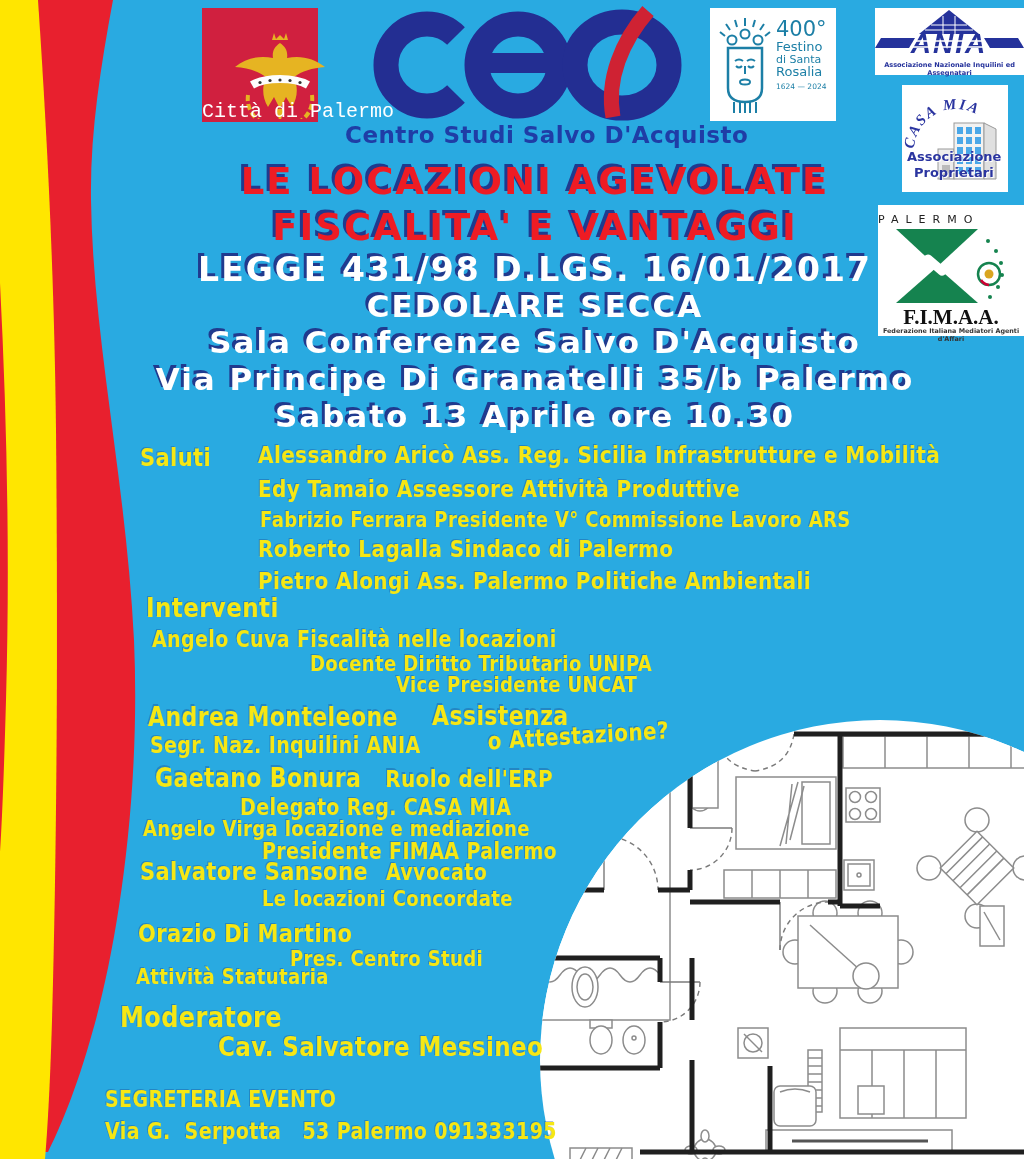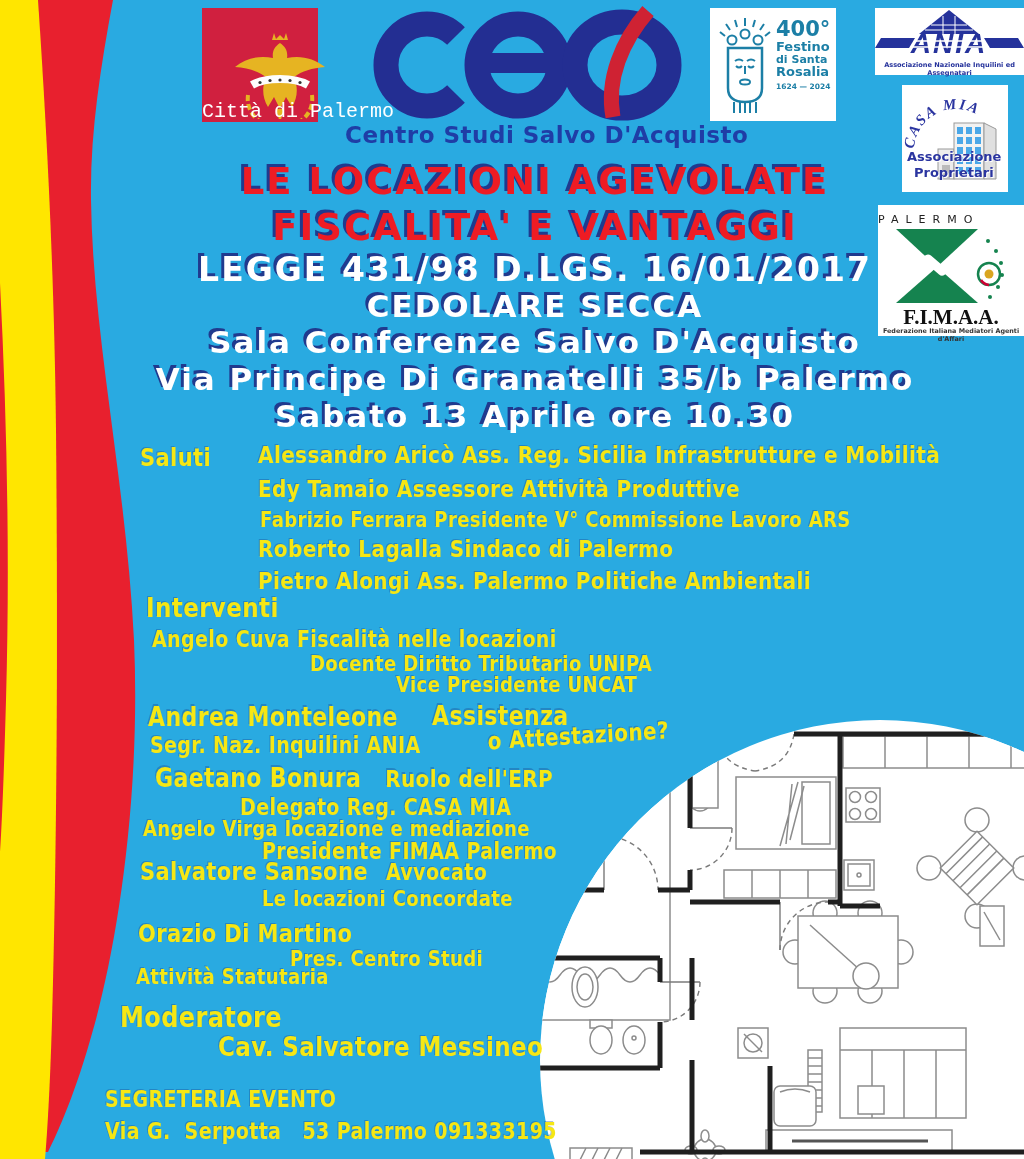--- a/index.html
+++ b/index.html
@@ -10,21 +10,21 @@
   .yl{color:#f6e714;font-weight:bold;transform:scaleY(1.18);transform-origin:0 0;
       letter-spacing:.4px;text-shadow:-1px -1px 0 rgba(25,70,140,.35);}
   
   .ctr{left:45px;width:980px;text-align:center;font-weight:bold;letter-spacing:2px;}
   .wh{color:#ffffff;text-shadow:-3px -3px 0 #203a8e;}
   .rd{color:#ee1c24;text-shadow:-3px -3px 0 #203a8e;}
   .logo-box{position:absolute;background:#fff;}
   .plan-circle{position:absolute;left:540px;top:720px;width:680px;height:680px;border-radius:50%;
                background:#fff;overflow:hidden;}
   .cesd-caption{color:#1f3da6;font-weight:bold;text-align:center;letter-spacing:.5px;}
-  .fest-col{position:absolute;left:66px;top:10px;width:56px;color:#1c7fa6;font-weight:bold;line-height:1.05;}
+  .fest-col{position:absolute;left:66px;top:10px;width:56px;color:#1c7fa6;font-weight:normal;line-height:1.05;}
   .ania-cap{position:absolute;left:0;top:53px;width:149px;text-align:center;color:#25329b;
             font-size:6.6px;font-weight:bold;}
   .cm-cap{position:absolute;left:5px;color:#2b35a0;font-weight:bold;font-size:13px;
           text-shadow:1px 1px 0 #fff;}
   .fimaa-city{position:absolute;left:0;top:8px;width:146px;text-align:left;color:#222;
               font-size:11px;letter-spacing:7px;}
   .fimaa-name{position:absolute;left:0;top:100px;width:146px;text-align:center;color:#111;
               font-family:"Liberation Serif",serif;font-size:21px;font-weight:bold;}
   .fimaa-cap{position:absolute;left:0;top:122px;width:146px;text-align:center;color:#333;
              font-size:6.4px;font-weight:bold;}

